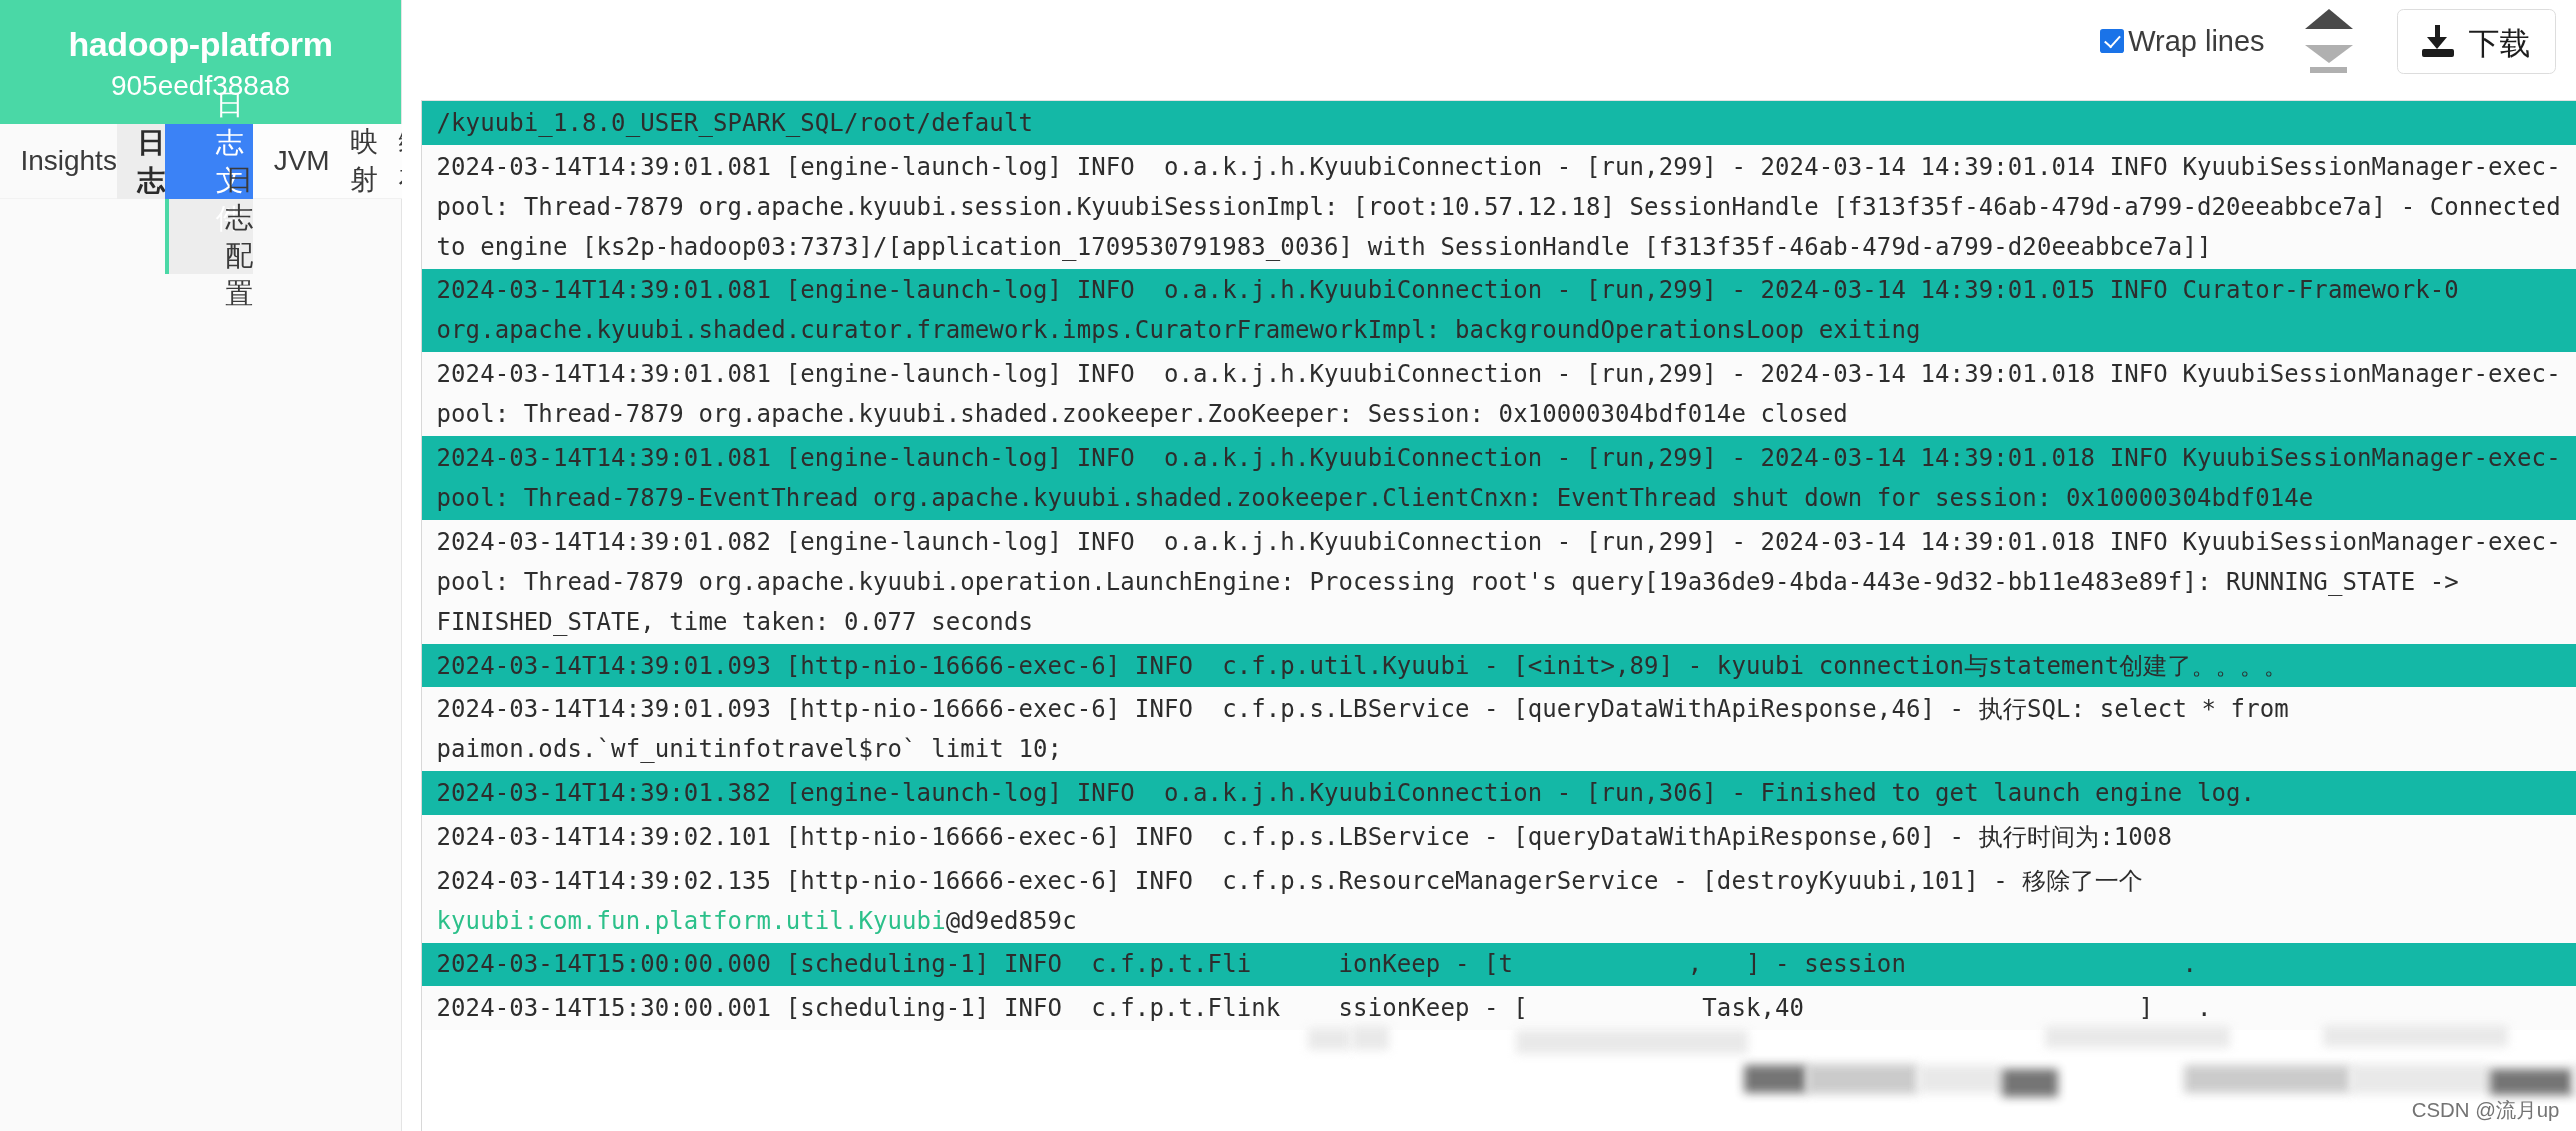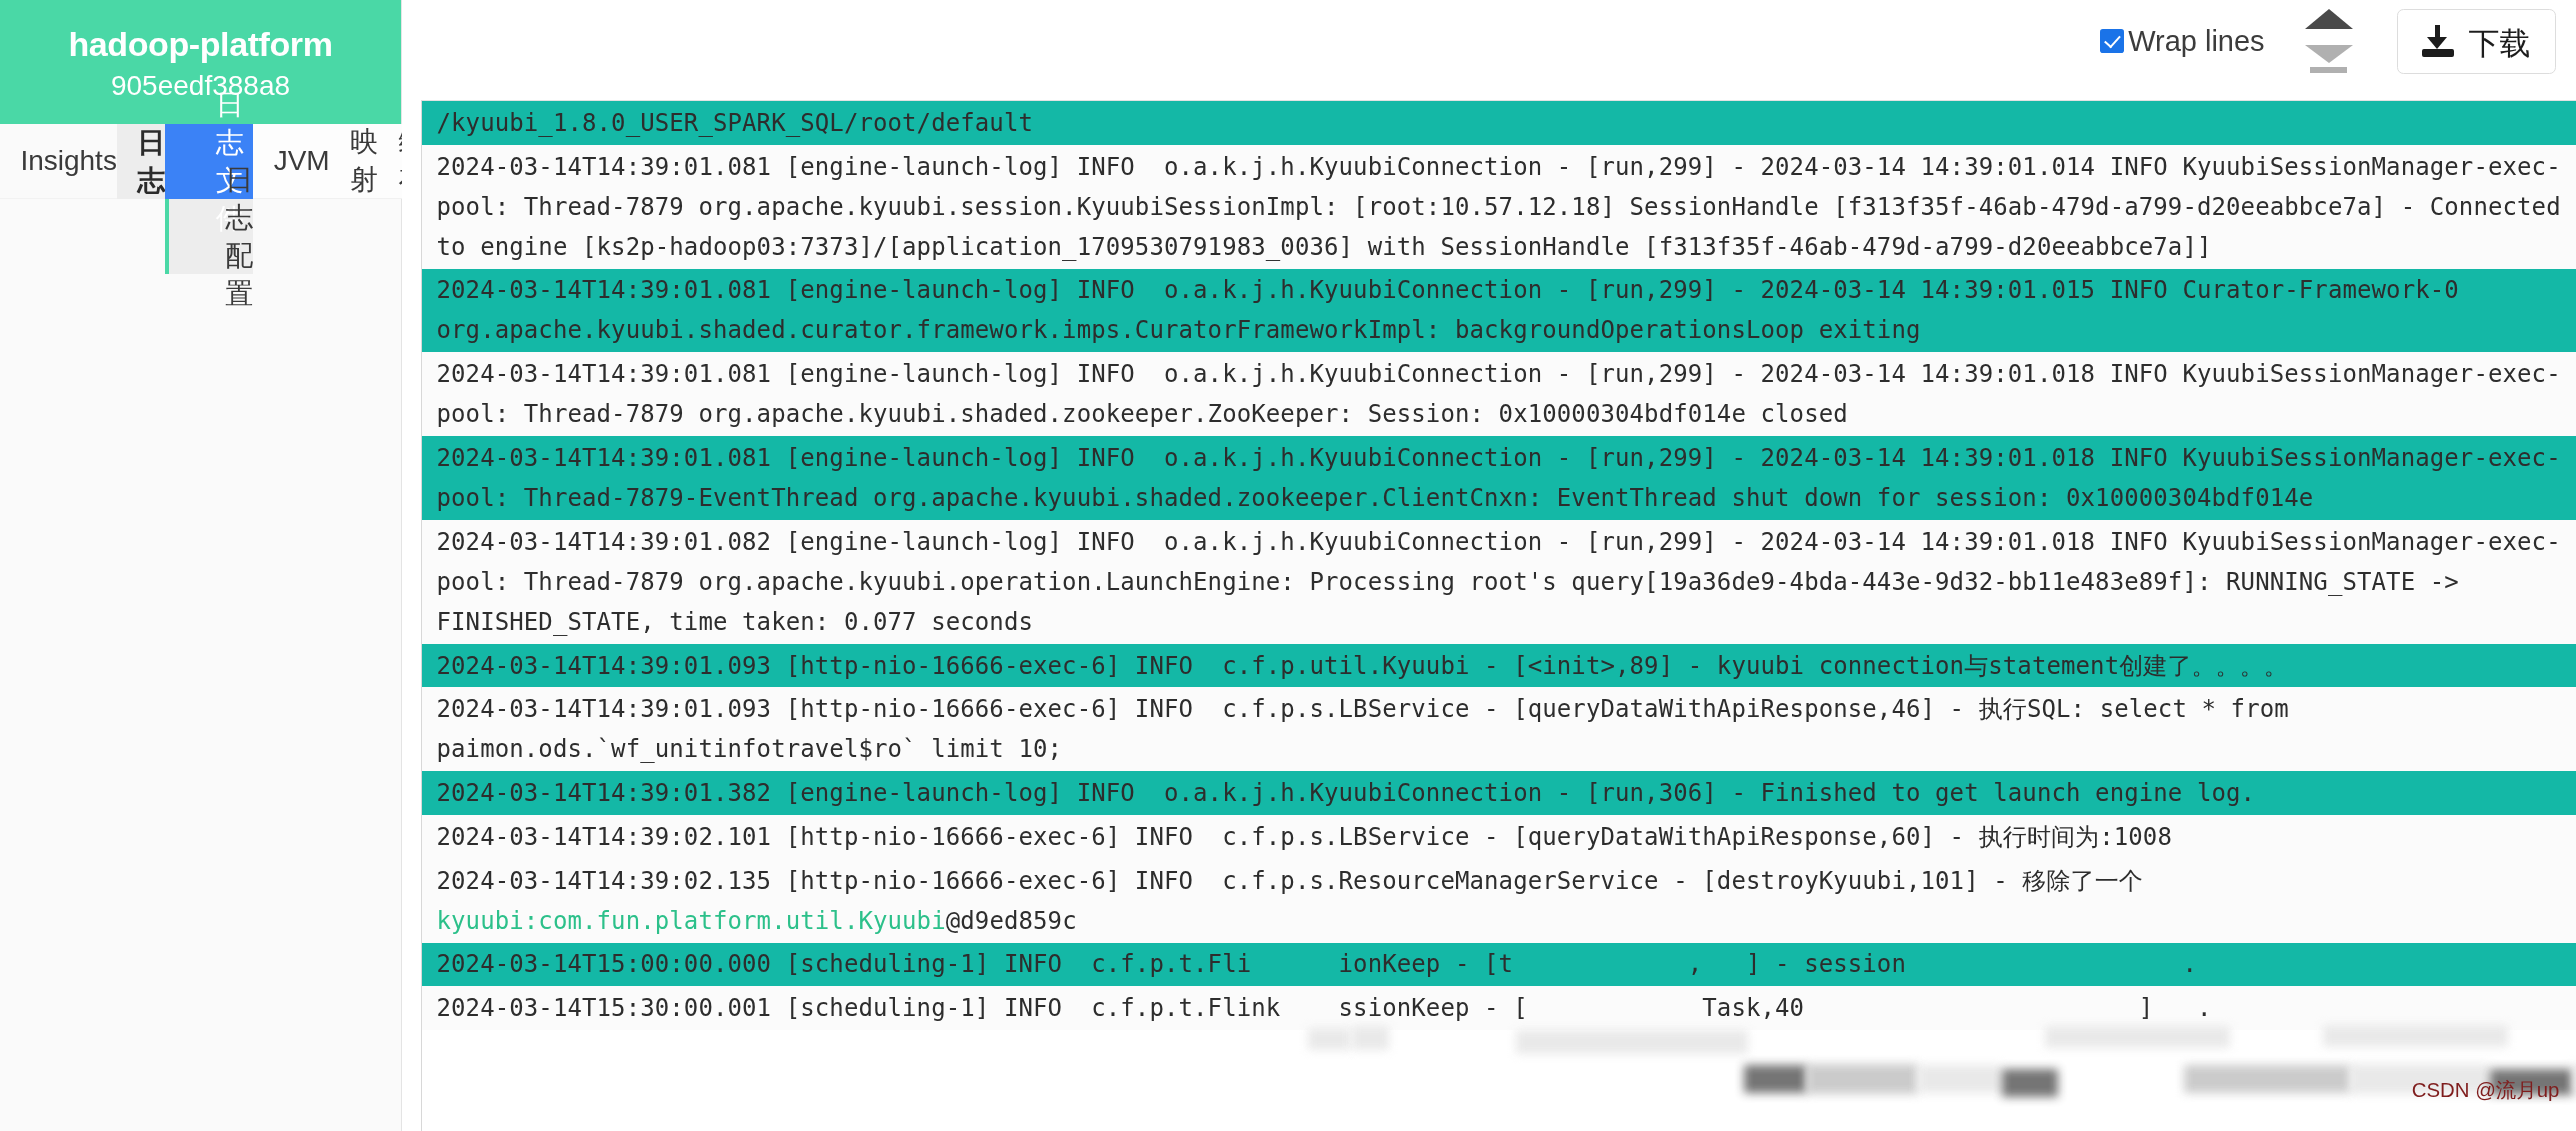--- a/index.html
+++ b/index.html
@@ -187,22 +187,22 @@
     background:#c9c9c9;
     filter:blur(4.6px);
     opacity:.95;
     pointer-events:none;
   }
   .redact.dark { background:#6e6e6e; }
   .redact.light{ background:#e8e8e8; }
 
   
   .watermark{
-    position:absolute; right:16.7px; bottom:27px;
-    font-size:20.4px; color:#7f1d1d; z-index:50;
+    position:absolute; right:16.7px; bottom:7px;
+    font-size:20.4px; color:#737373; z-index:50;
     font-family:"Liberation Sans", sans-serif;
     text-align:center;
   }
 </style>
 </head>
 <body>
 
 <div id="app">
 
   <aside class="sidebar">

